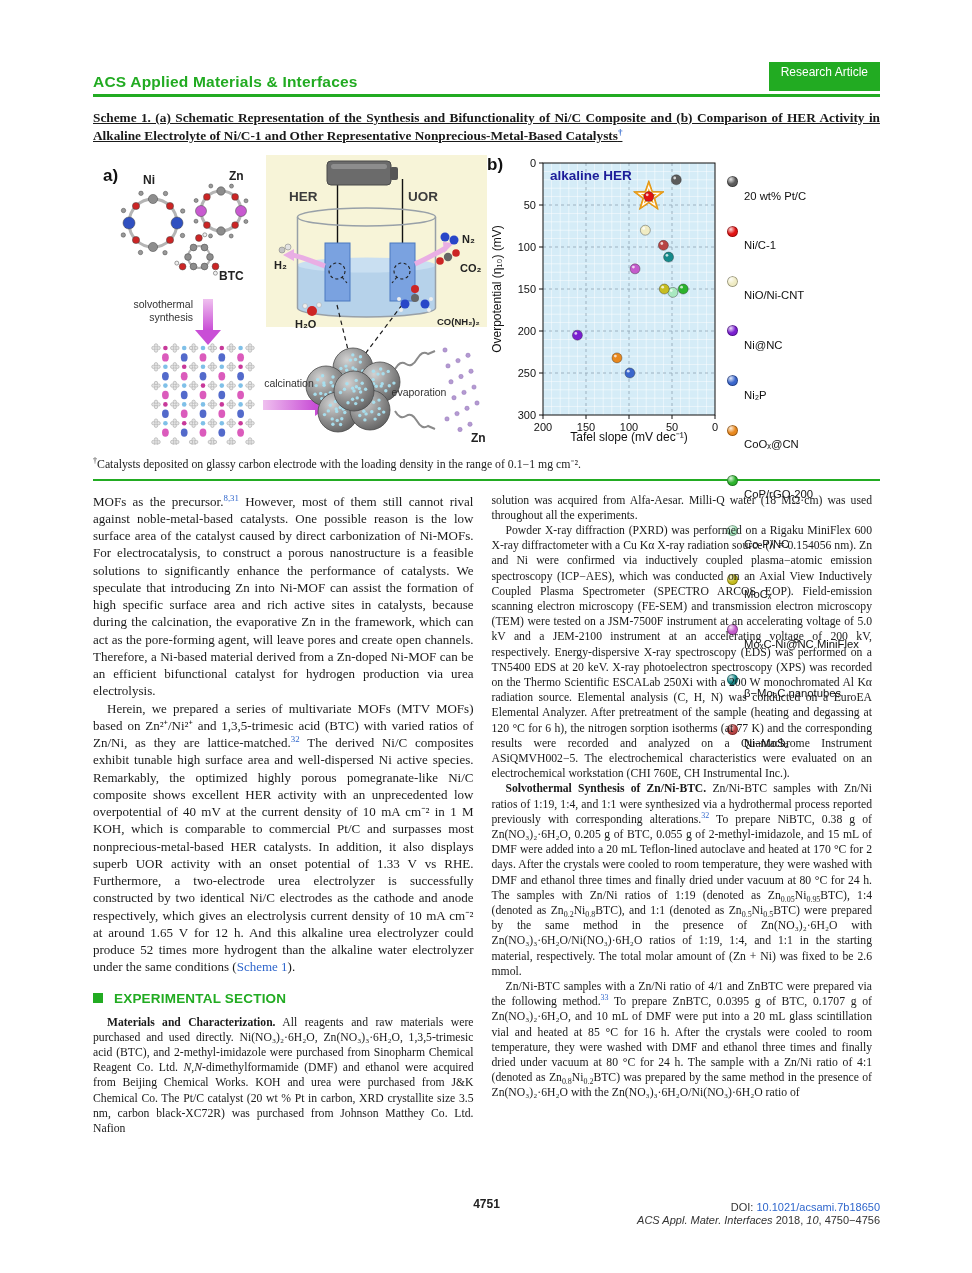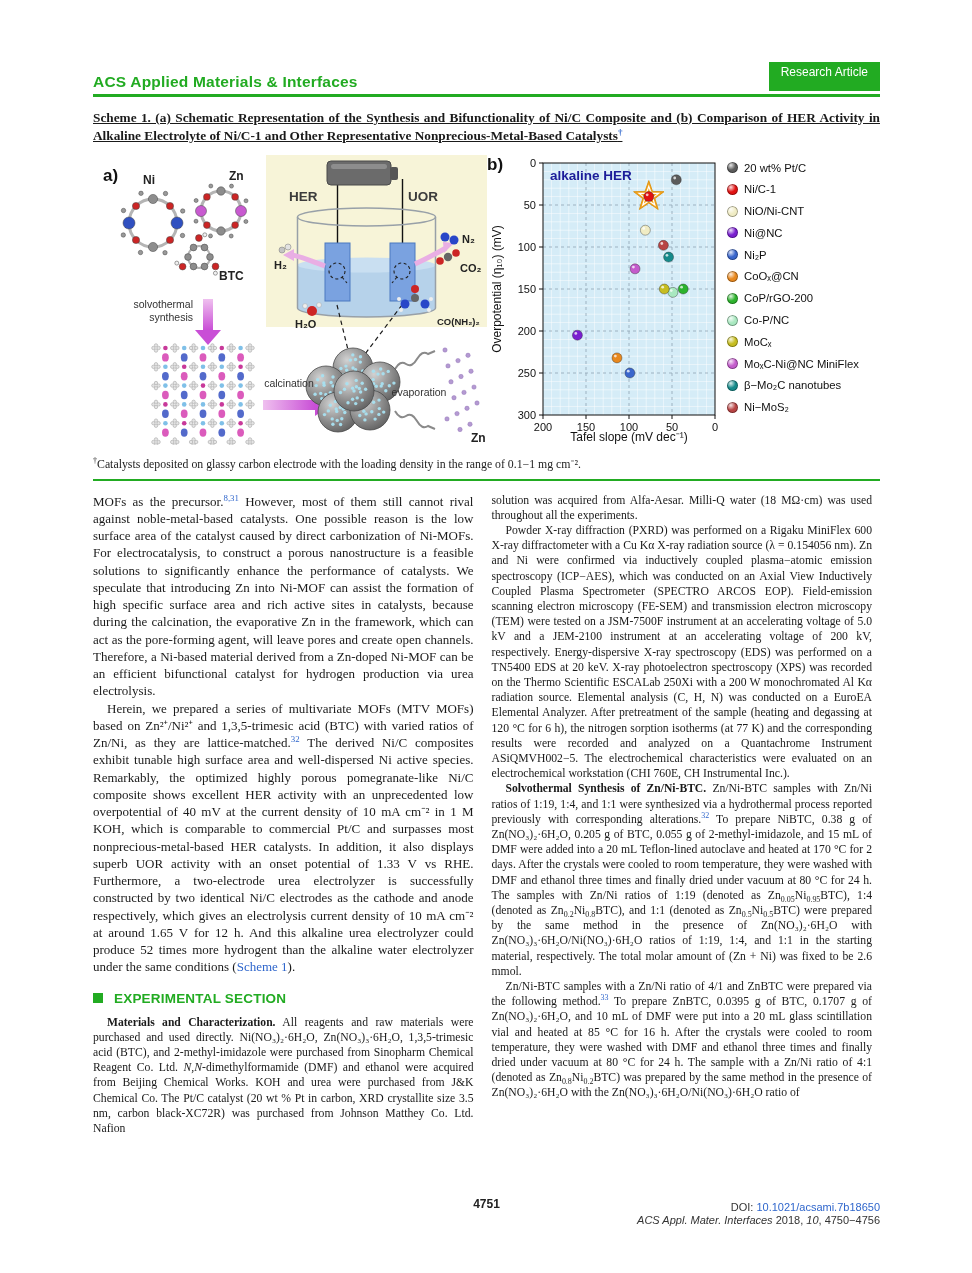--- a/index.html
+++ b/index.html
@@ -14,21 +14,21 @@
   
   .scheme-caption{font:bold 13.3px/18px "Liberation Serif",serif;margin-top:12px;text-align:justify;text-decoration:underline;}
   .scheme-caption sup.ref{color:var(--link_blue,#2f66cc);}
   
   .figure{display:flex;margin-top:8px;height:292px;align-items:flex-start;}
   .panel-b{position:relative;width:238px;height:292px;}
   .b-label{position:absolute;left:-2px;top:2px;font:600 17px "Liberation Sans",sans-serif;color:#111;}
   .legend{width:152px;padding-top:9px;display:flex;flex-direction:column;}
   .lg-item{display:flex;align-items:center;margin-bottom:9.8px;}
   .lg-dot{width:11px;height:11px;border-radius:50%;margin-right:6px;flex:none;}
-  .lg-label{font:11.3px "Liberation Sans",sans-serif;color:#111;white-space:nowrap;}
+  .lg-label{font:11.3px "Liberation Sans",sans-serif;color:#111;white-space:nowrap;margin-top:28px;}
   
   .pa-big{font:600 17px "Liberation Sans",sans-serif;fill:#111;}
   .pa-lab{font:600 12px "Liberation Sans",sans-serif;fill:#222;}
   .pa-sm{font:10.5px "Liberation Sans",sans-serif;fill:#333;}
   .pa-her{font:bold 13.5px "Liberation Sans",sans-serif;fill:#3c3c3c;}
   .pa-sm2{font:600 11px "Liberation Sans",sans-serif;fill:#222;}
   .pa-xs{font:600 9.5px "Liberation Sans",sans-serif;fill:#222;}
   .tick{font:11px "Liberation Sans",sans-serif;fill:#111;}
   .ctitle{font:bold 13.5px "Liberation Sans",sans-serif;fill:var(--navy,#1c1c99);}
   .alab{font:12px "Liberation Sans",sans-serif;fill:#111;}

